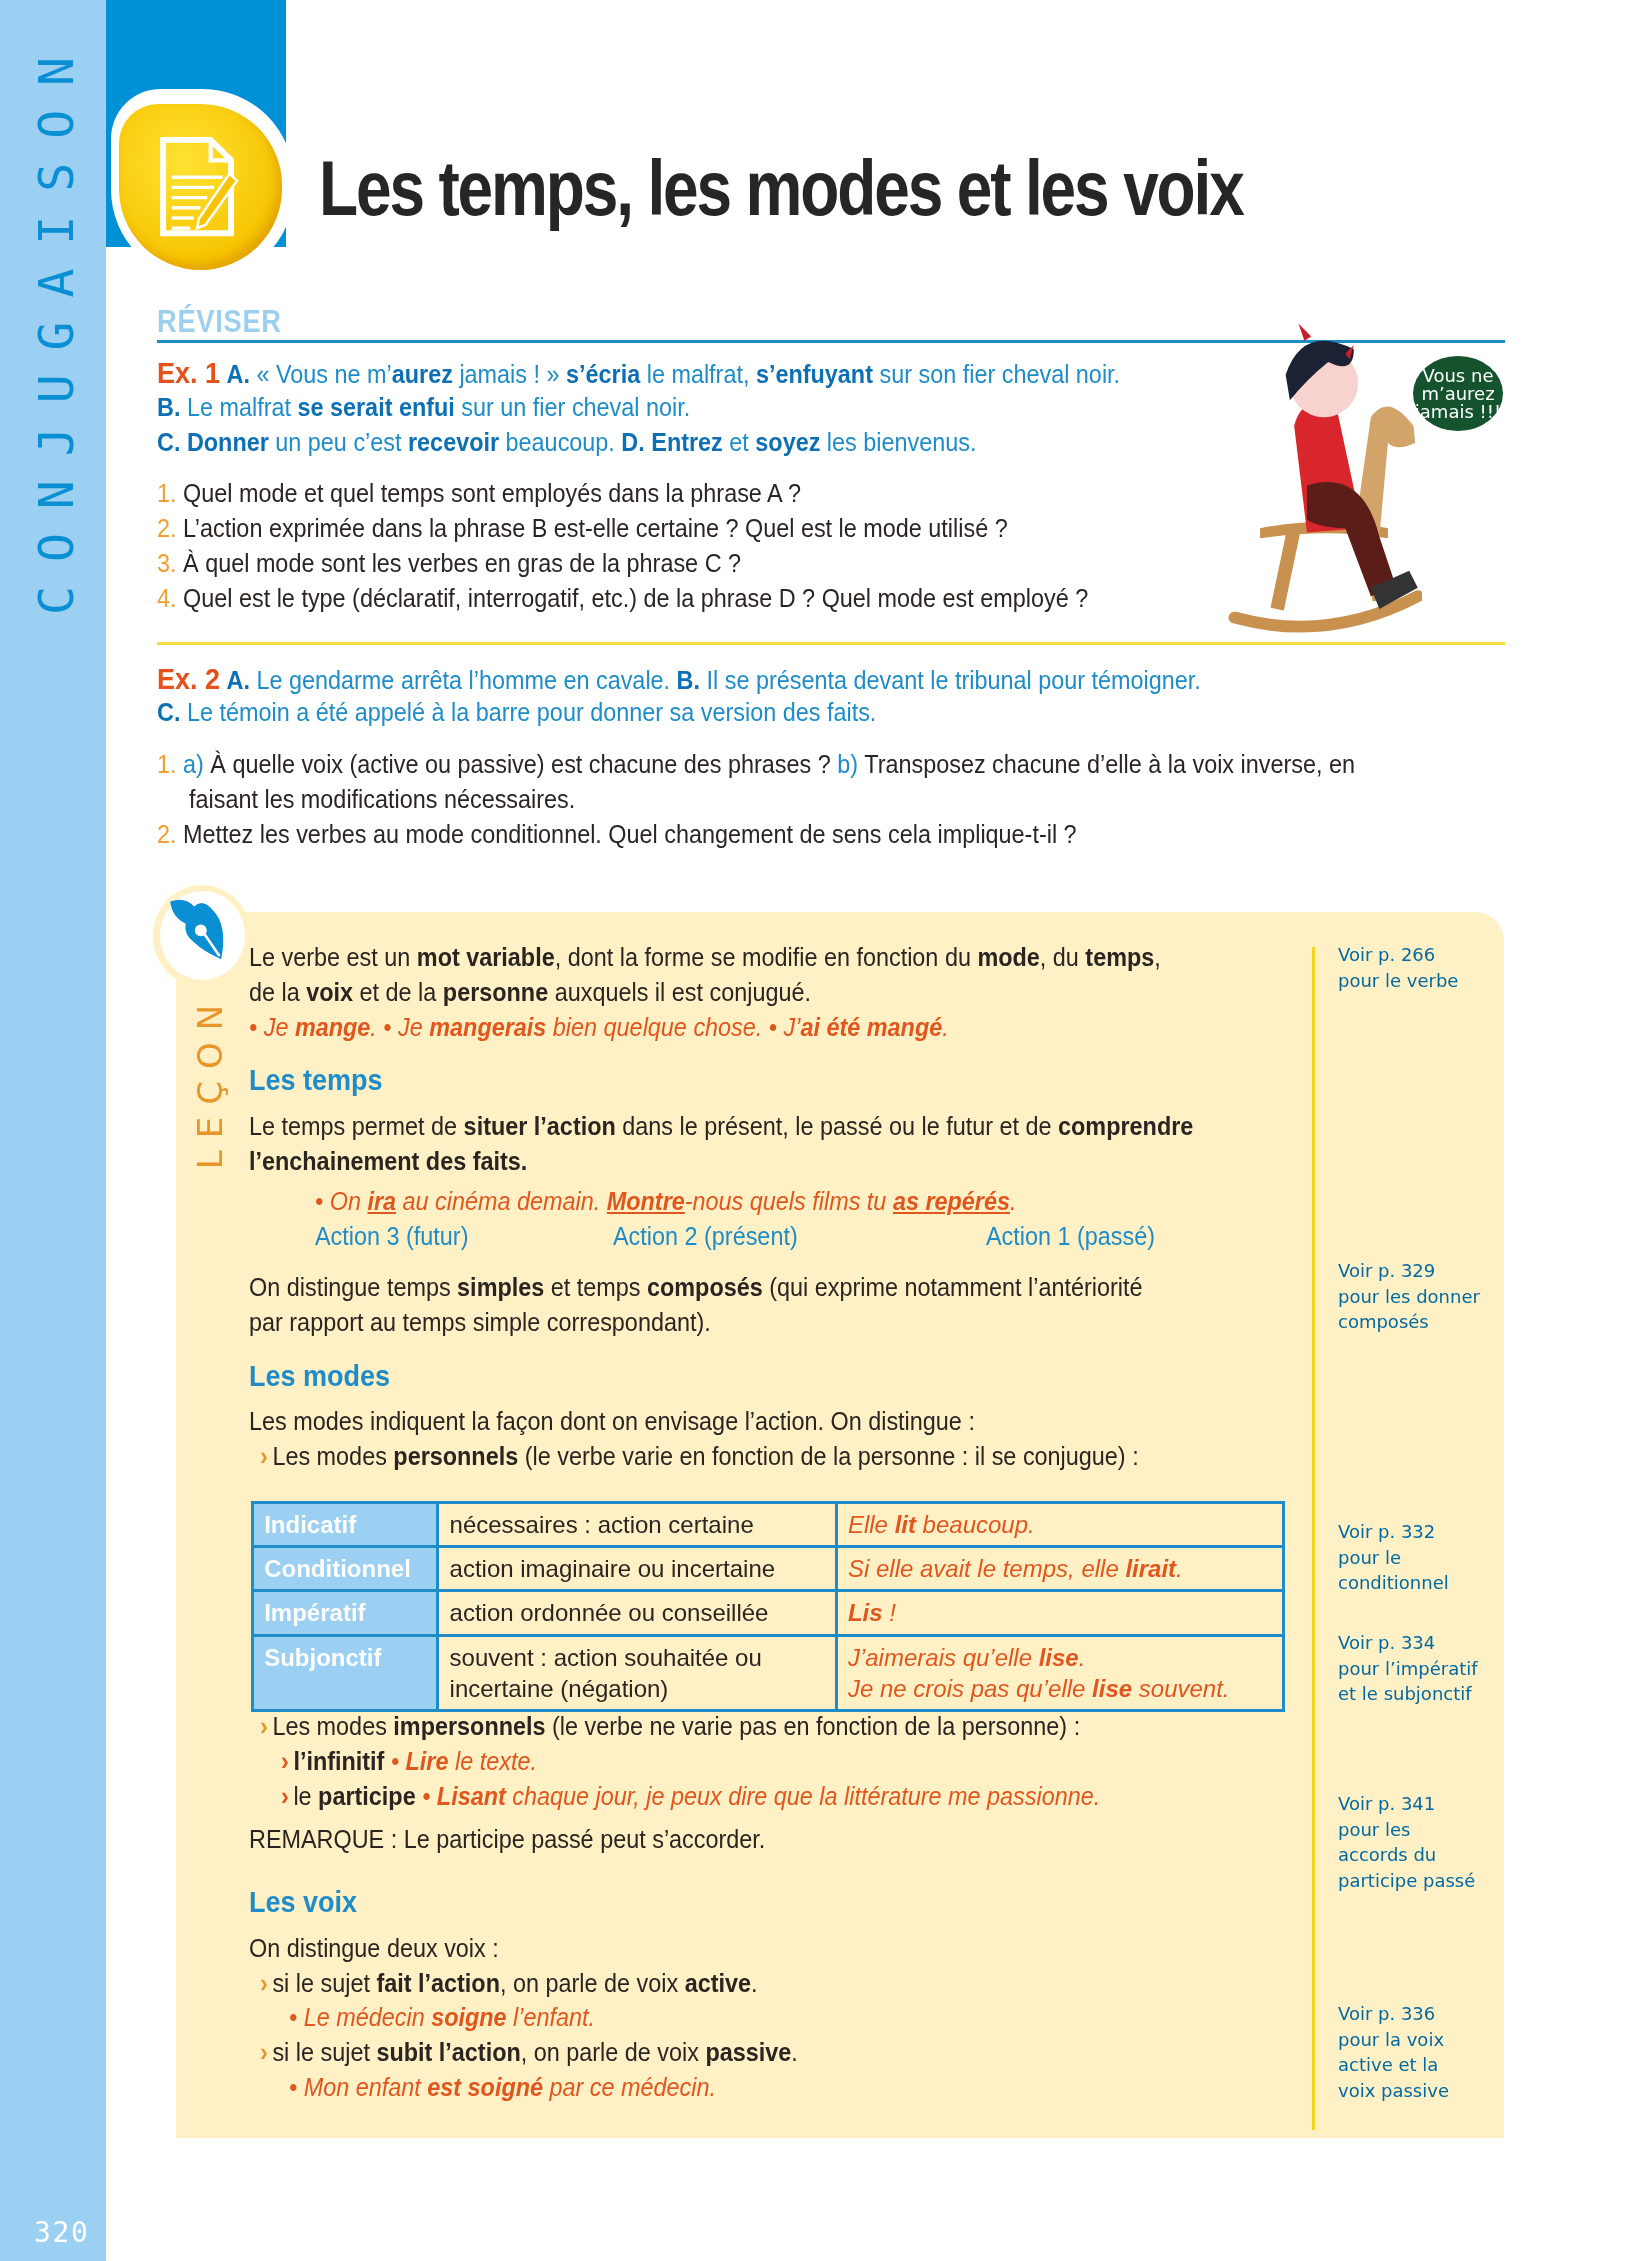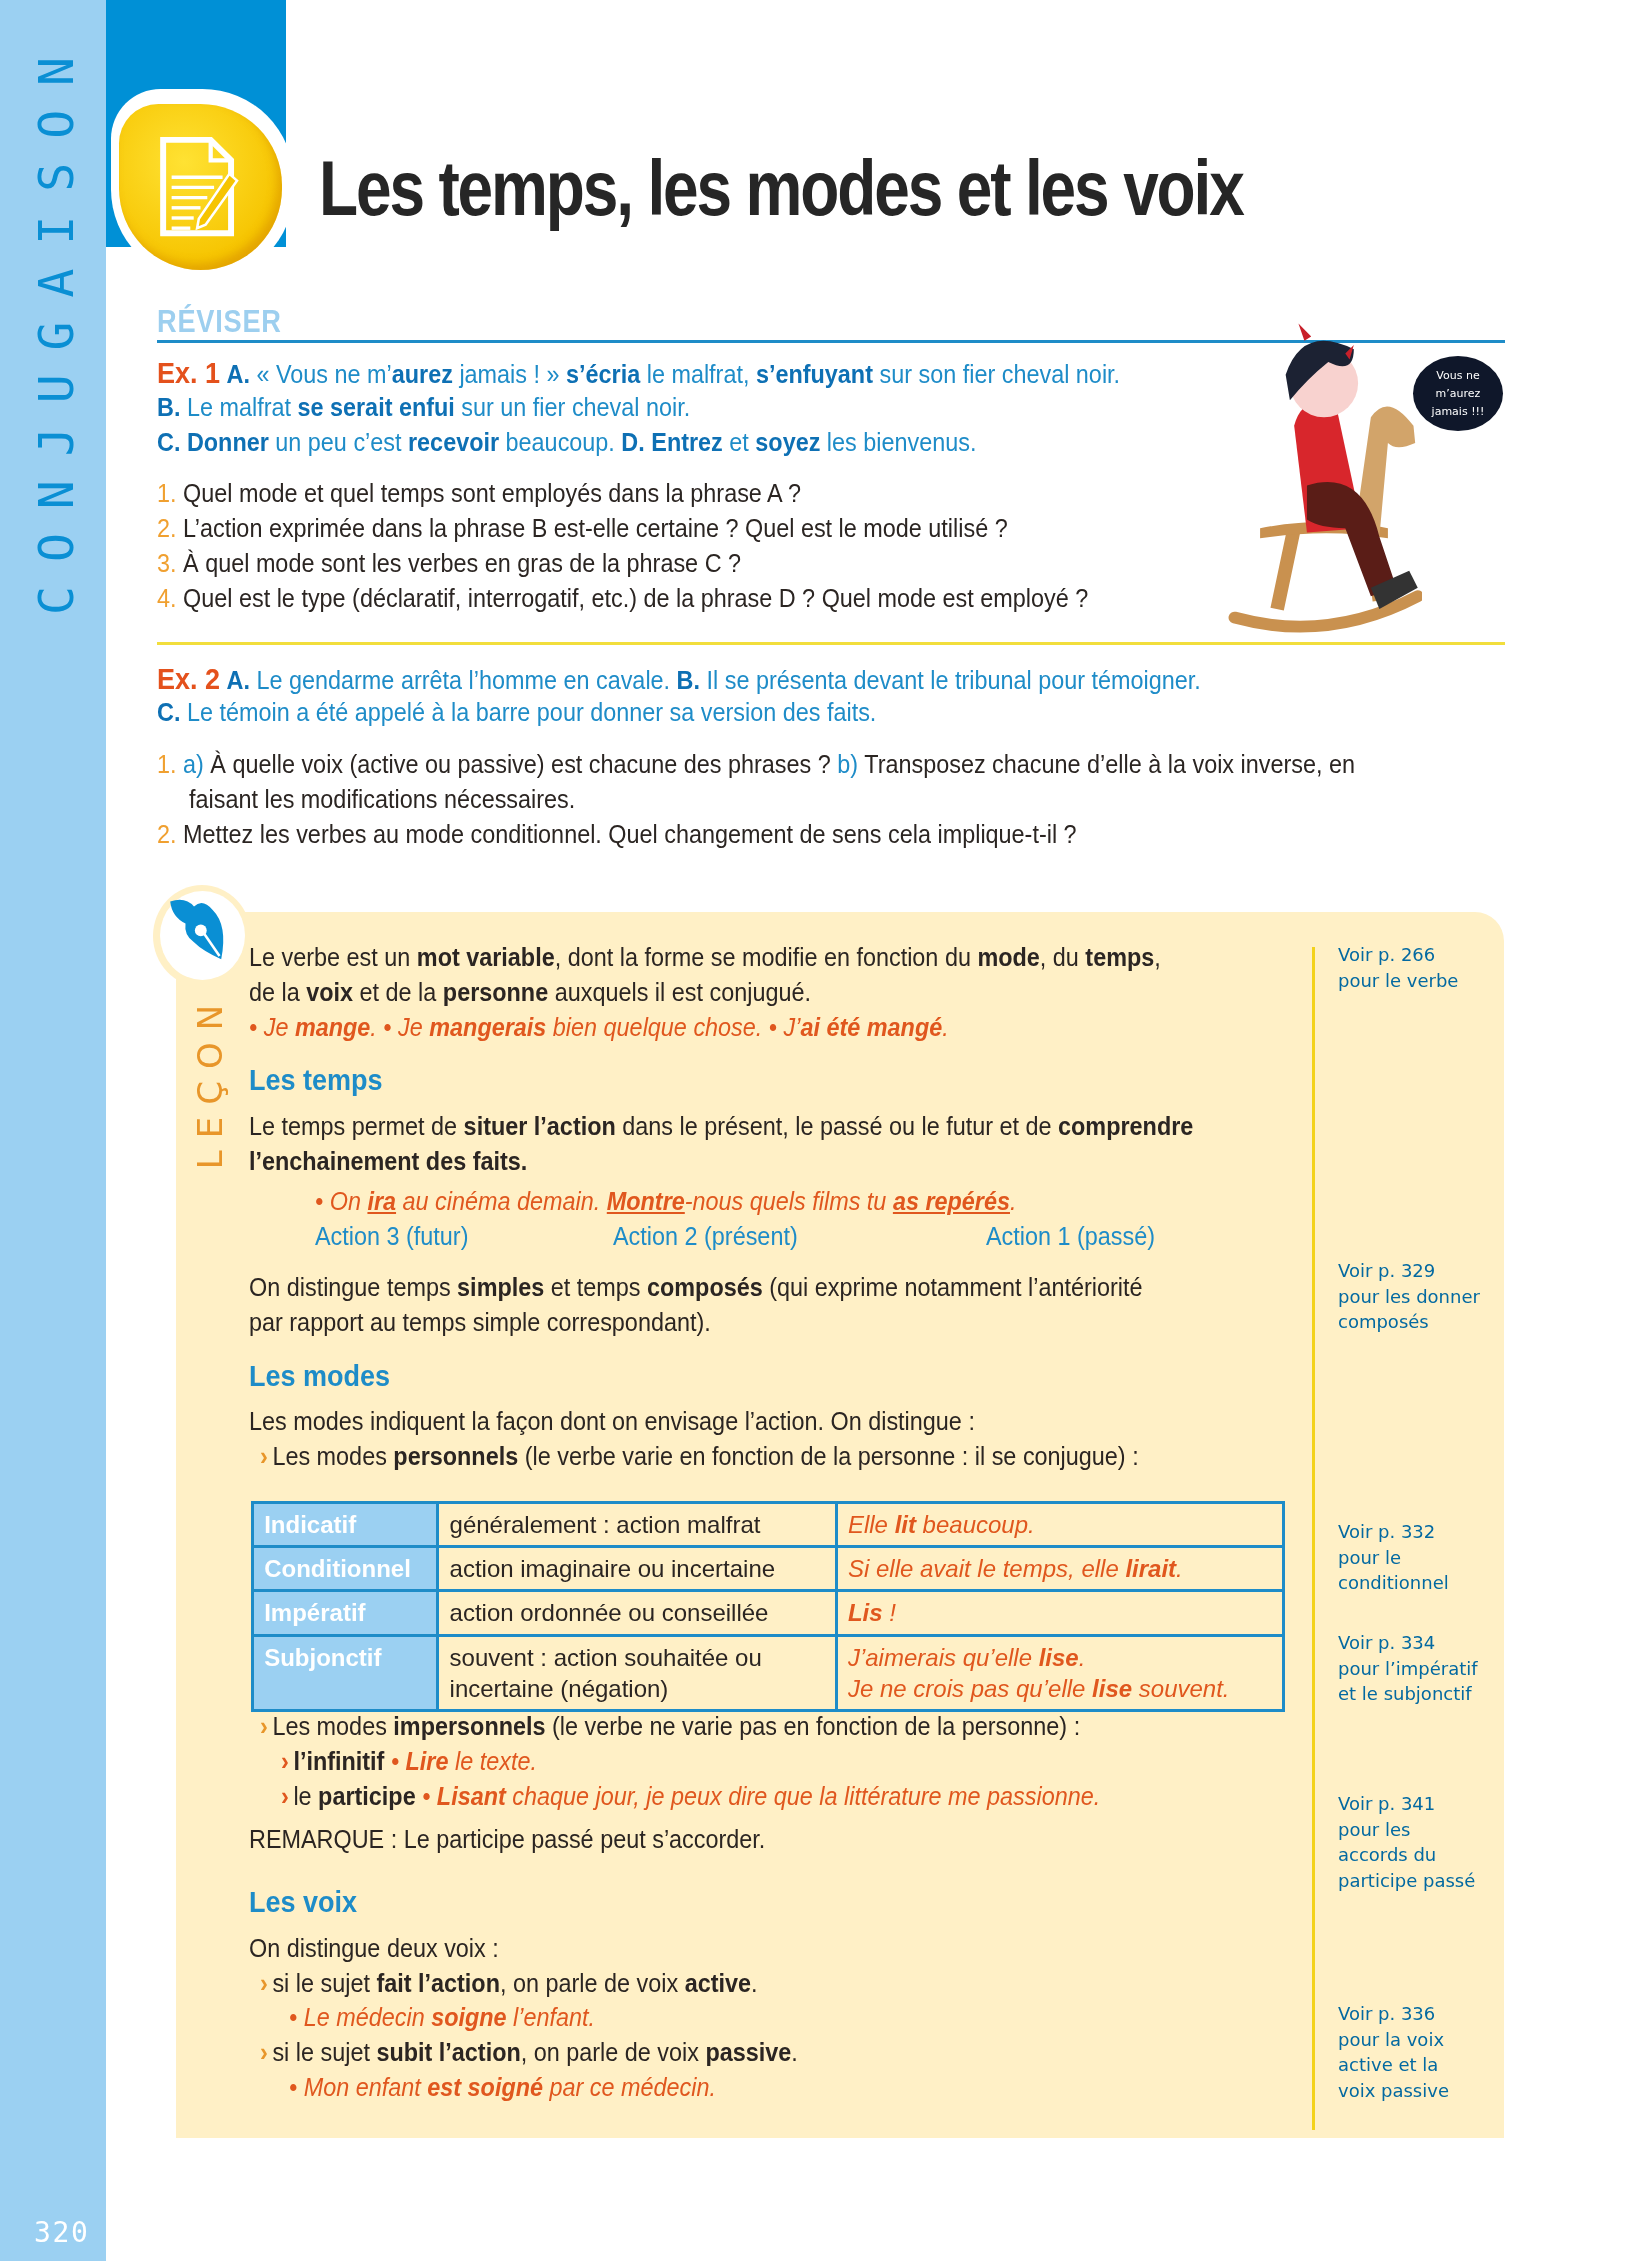--- a/index.html
+++ b/index.html
@@ -17,21 +17,21 @@
          border-radius:41px 85px 85px 85px;box-shadow:inset -5.1px -6.8px 8.5px rgba(200,120,0,.35);}
   .title{left:319px;top:143px;font-size:78px;font-weight:bold;letter-spacing:-2.6px;color:#262626;transform:scaleX(.82);transform-origin:left;}
   .sect{left:157px;top:303px;font-size:32px;font-weight:bold;color:#9DCFEF;letter-spacing:0.9px;transform:scaleX(.85);transform-origin:left;}
   .rule-blue{left:157px;top:340px;width:1348px;height:2.6px;background:#1E8CC8;}
   .rule-yellow{left:157px;top:642px;width:1348px;height:2.6px;background:#F2DE3C;}
   .line{position:absolute;left:157px;font-size:26px;white-space:nowrap;transform:scaleX(.9);transform-origin:left;}
   .blue{color:#1E8CC8;}
   .blue b{color:#0E70B4;}
   .exlab{color:#E4511C;font-weight:bold;font-size:30px;}
   .num{color:#F0A030;}
-  .bubble{left:1413px;top:356px;width:90px;height:75px;background:#0f172a;border-radius:50%;color:#fff;font-size:11px;text-align:center;
+  .bubble{left:1413px;top:356px;width:90px;height:75px;background:#14532d;border-radius:50%;color:#fff;font-size:18px;text-align:center;
           display:flex;align-items:center;justify-content:center;line-height:18px;font-family:"DejaVu Sans",sans-serif;}
   .lesson{left:176px;top:912px;width:1328px;height:1226px;background:#FFF0C6;border-radius:0 29px 0 0;}
   .lesson-icon-ring{left:153px;top:885px;width:98px;height:102px;background:#FFF0C6;border-radius:50%;}
   .lesson-icon{left:160px;top:891px;width:85px;height:89px;background:#fff;border-radius:50%;}
   .lecon-vert{left:180px;top:1000px;width:60px;height:162px;display:flex;align-items:center;justify-content:center;}
   .lecon-vert span{transform:rotate(-90deg);white-space:nowrap;font-family:"DejaVu Sans",sans-serif;font-size:34px;letter-spacing:12px;color:#E8962A;}
   .ycol{left:1312px;top:947px;width:3.4px;height:1183px;background:#F3D21B;}
   .note{position:absolute;left:1338px;font-family:"DejaVu Sans",sans-serif;font-size:18px;line-height:25.5px;color:#0369a1;}
   .L{position:absolute;left:249px;font-size:26px;white-space:nowrap;transform:scaleX(.9);transform-origin:left;}
   .h{color:#1E8CC8;font-weight:bold;font-size:30px;}
@@ -160,21 +160,21 @@
 <div class="L" style="top:1307px">par rapport au temps simple correspondant).</div>
 
 <div class="L h" style="top:1359px">Les modes</div>
 <div class="L" style="top:1406px">Les modes indiquent la façon dont on envisage l’action. On distingue :</div>
 <div class="L" style="top:1441px;left:260px"><span class="chev">›</span><span>Les modes </span><b>personnels</b><span> (le verbe varie en fonction de la personne : il se conjugue) :</span></div>
 
 <table class="modes">
   <tbody>
       <tr>
     <td class="m">Indicatif</td>
-    <td class="d">généralement : action malfrat</td>
+    <td class="d">nécessaires : action certaine</td>
     <td class="e"><span>Elle </span><b>lit</b><span> beaucoup.</span></td>
   </tr>
   <tr>
     <td class="m">Conditionnel</td>
     <td class="d">action imaginaire ou incertaine</td>
     <td class="e"><span>Si elle avait le temps, elle </span><b>lirait</b><span>.</span></td>
   </tr>
   <tr>
     <td class="m">Impératif</td>
     <td class="d">action ordonnée ou conseillée</td>

